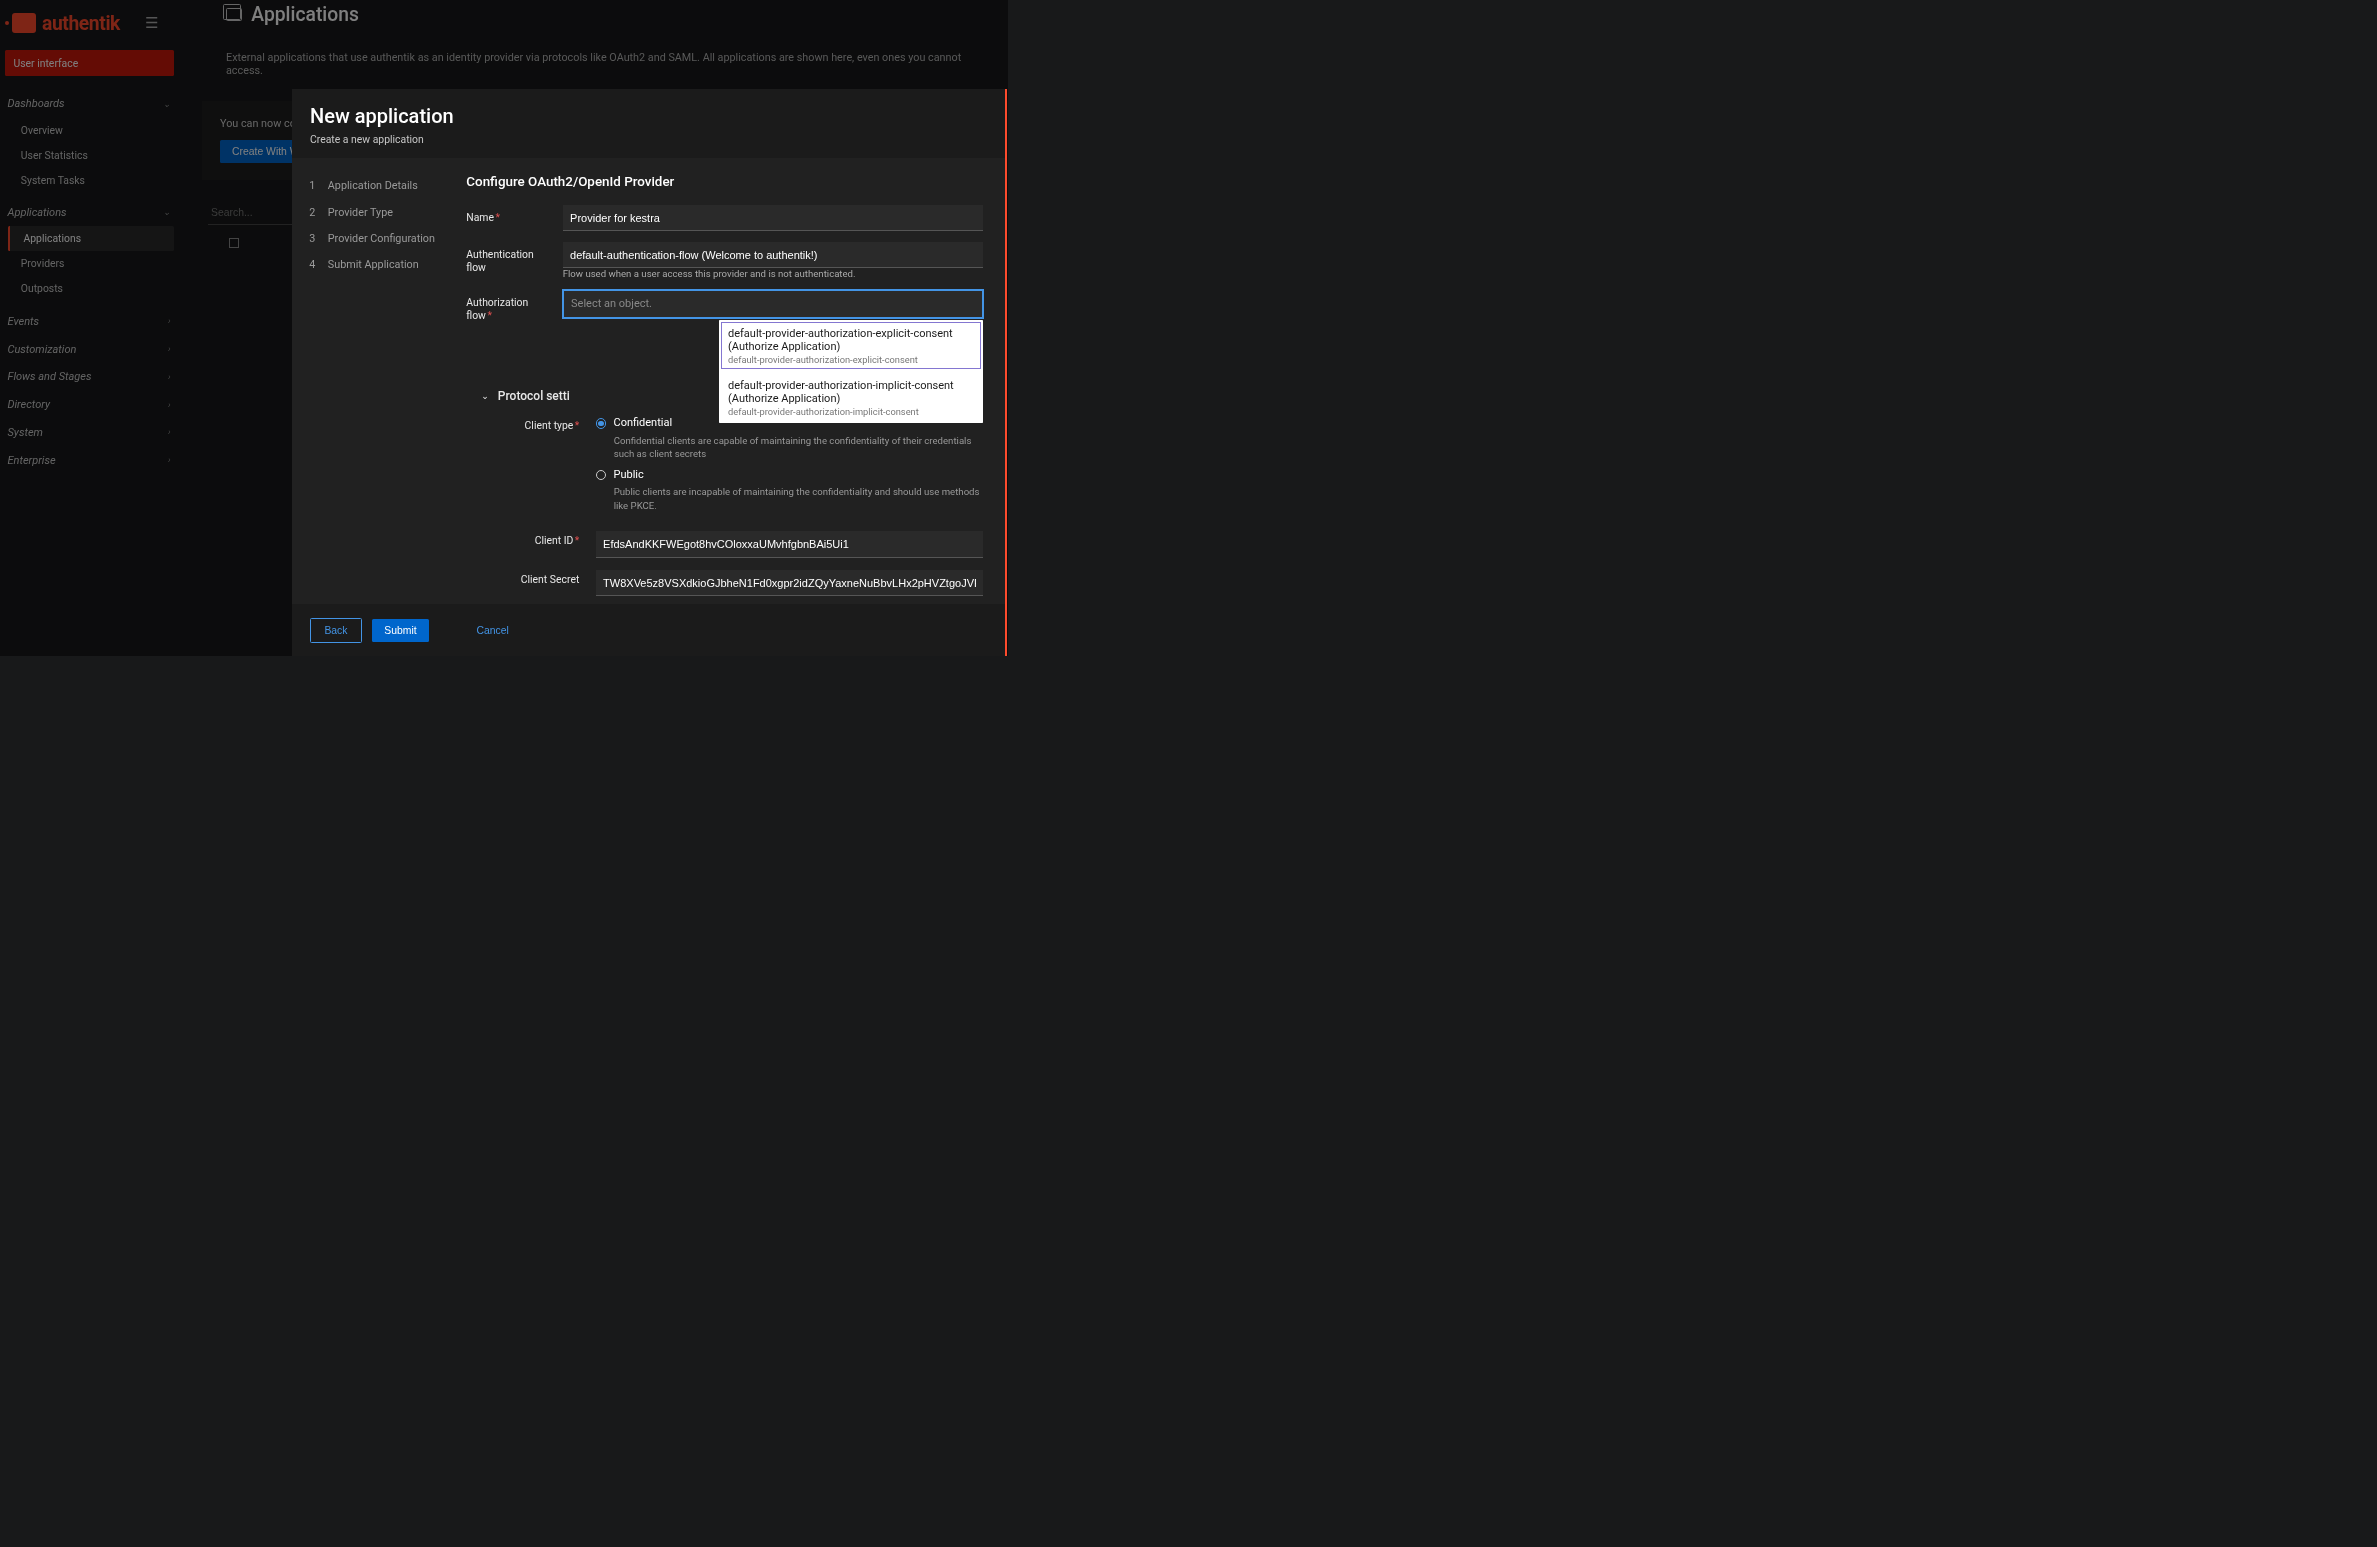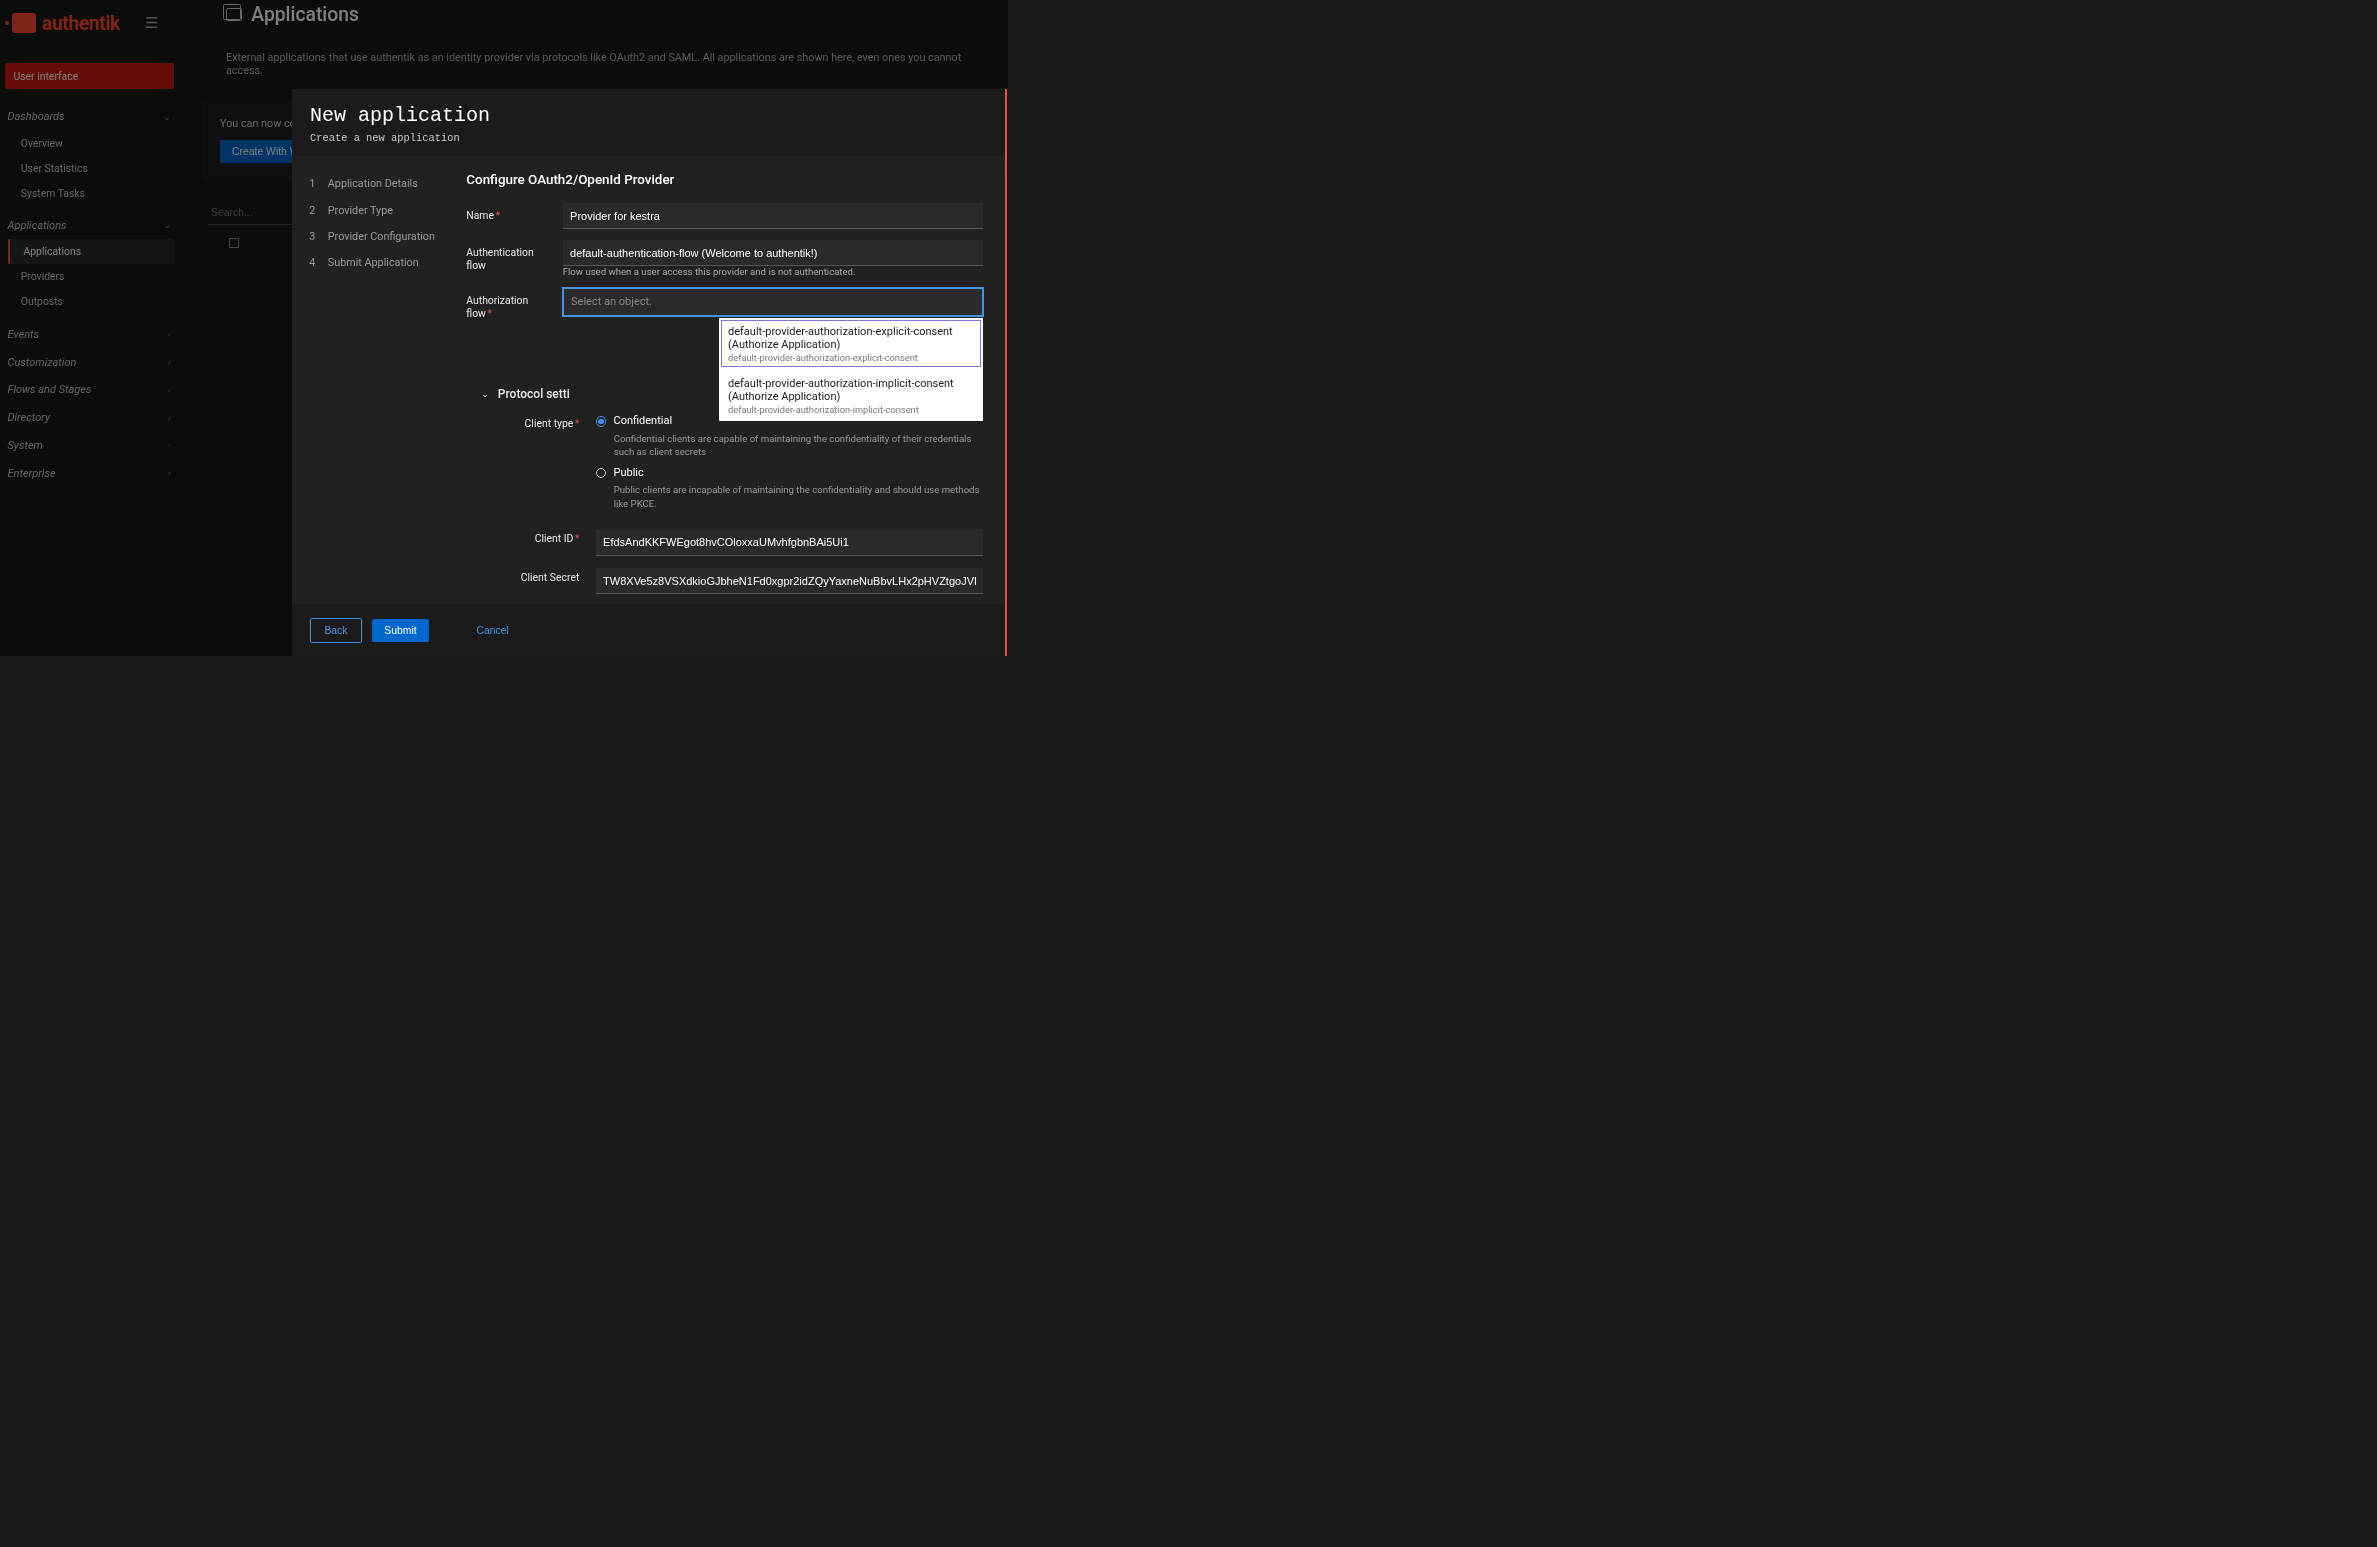--- a/index.html
+++ b/index.html
@@ -27,21 +27,21 @@
   align-items: center;
   padding: 0 12px;
   z-index: 1;
 }
 .logo { display: flex; align-items: center; gap: 3px; color: #fd4b2d; font-weight: 700; font-size: 19.3px; letter-spacing: -0.4px; }
 .logo-mark { width: 24px; height: 19.3px; background: #fd4b2d; border-radius: 3px; position: relative; margin-right: 3px;}
 .logo-mark::before { content:''; position:absolute; width:4.5px; height:4.5px; background:#fd4b2d; border-radius:50%; left:-7.4px; top:7.4px;}
 .hamburger { margin-left: 25px; color: #aaa; font-size: 15px; cursor: pointer; }
 .sidebar {
   position: absolute;
-  top: 41px; left: 0; bottom: 0;
+  top: 28px; left: 0; bottom: 0;
   width: 178px;
   padding: 22px 4.5px 0 4.5px;
   z-index: 1;
 }
 .side-btn {
   background: #c9190b;
   color: #fff;
   padding: 6.7px 9px;
   border-radius: 1.5px;
   font-size: 10.4px;
@@ -72,21 +72,21 @@
 
 .modal {
   position: absolute;
   left: 292px; top: 89px;
   width: 715px; height: 567px;
   background: #1b1b1b;
   z-index: 10;
   display: flex; flex-direction: column;
   border-right: 2.2px solid #fd4b2d;
 }
-.modal-head { padding: 15px 18px 12px 18px; font-family: Liberation Mono, monospace; }
+.modal-head { padding: 15px 18px 12px 18px; }
 .modal-title { font-size: 20px; font-weight: 500; color:#fff;}
 .modal-sub { font-size: 10.4px; color:#c7c7c7; margin-top:4.5px;}
 .modal-body { flex:1; display:flex; overflow:hidden; background:#212121;}
 .steps { width: 158px; padding: 15px 7.4px 15px 15px; background:#212121;}
 .step { display:flex; gap: 10.4px; padding: 6.7px 0; color:#9a9a9a; font-size:10.8px;}
 .step-num { width:10.4px; text-align:center;}
 .form-area { flex:1; padding: 16.3px 22px 7.4px 16.3px; overflow-y:auto; position:relative;}
 .form-title { font-size: 13.4px; font-weight:500; color:#fff; margin-bottom: 16.3px;}
 .form-row { display:flex; align-items:flex-start; margin-bottom: 10.4px; gap: 7.4px;}
 .form-label { width: 89px; font-size:10.4px; color:#e8e8e8; padding-top:6px; flex-shrink:0;}

